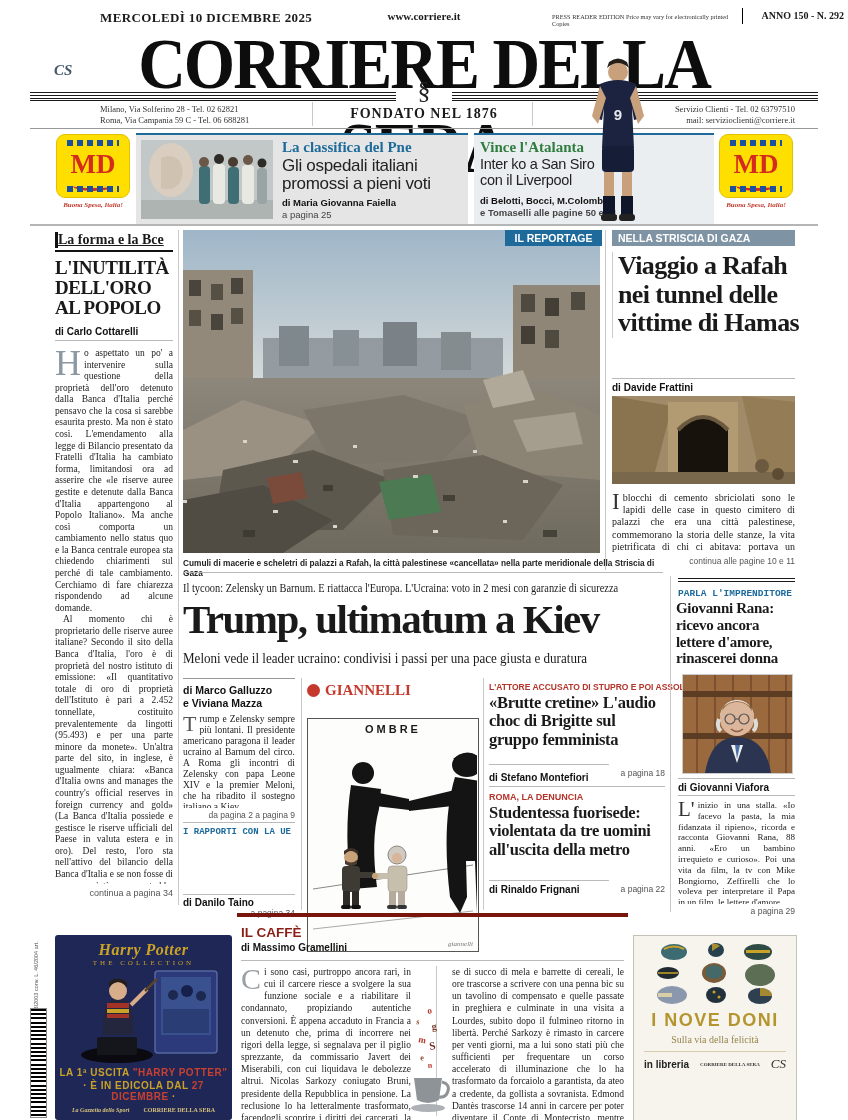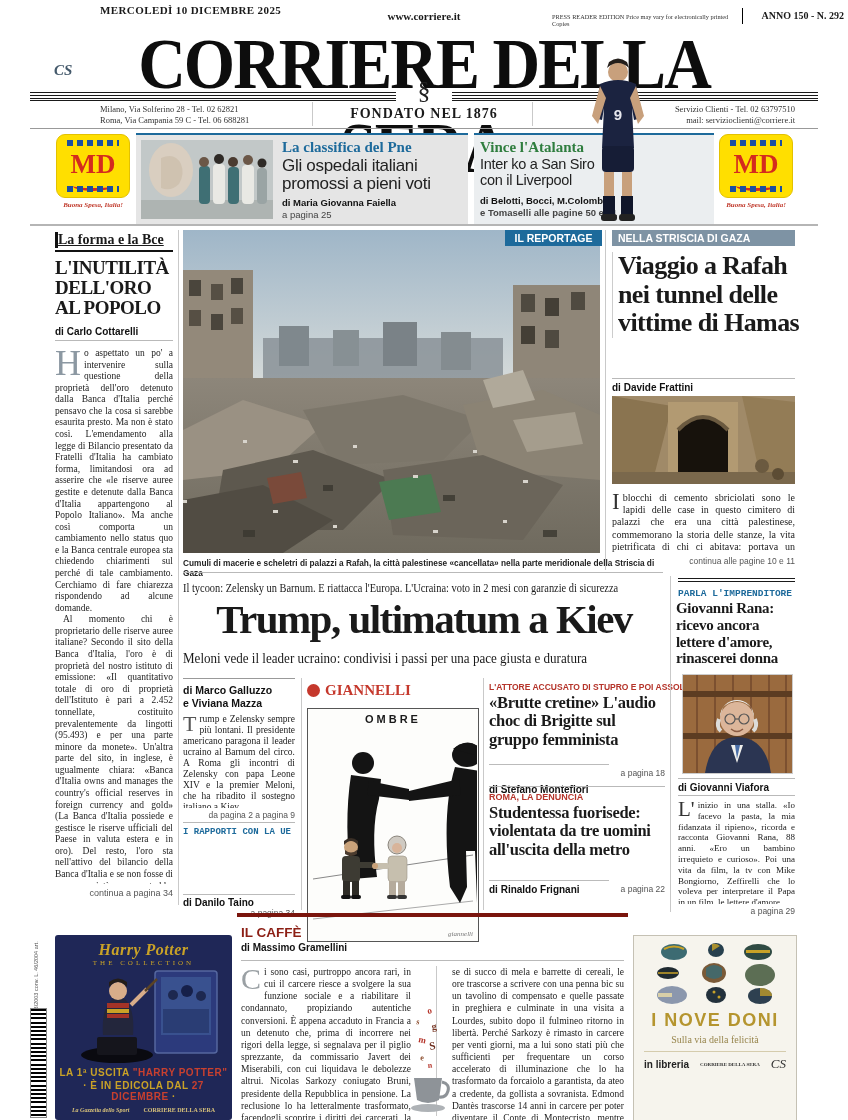--- a/index.html
+++ b/index.html
@@ -30,21 +30,21 @@
   .mddash{position:absolute;left:10px;right:10px;height:6px;background:repeating-linear-gradient(to right,#1b4fa0 0,#1b4fa0 6px,transparent 6px,transparent 10px);}
   .mdtxt{position:absolute;left:0;right:0;top:14px;text-align:center;color:#d42b1e;font-family:"Liberation Serif",serif;font-weight:bold;font-size:27px;line-height:30px;}
   .mdarc{position:absolute;left:16px;right:16px;top:46px;height:7px;border-bottom:3px solid #d42b1e;border-radius:50%;}
   .mdtag{margin-top:3px;text-align:center;color:#c0392b;font-style:italic;font-weight:bold;font-size:7px;font-family:"Liberation Serif",serif;}
 </style>
 </head>
 <body>
 
 <div id="page">
 
-  <div class="abs ser b" style="left:100px;top:4px;width:260px;font-size:11px;letter-spacing:.4px;">MERCOLEDÌ 10 DICEMBRE 2025</div>
+  <div class="abs ser b" style="left:100px;top:10px;width:260px;font-size:13px;letter-spacing:.4px;">MERCOLEDÌ 10 DICEMBRE 2025</div>
   <div class="abs ser b ctr" style="left:324px;top:10px;width:200px;font-size:11px;">www.corriere.it</div>
   <div class="abs ser" style="left:552px;top:13px;width:186px;font-size:6.3px;color:#333;">PRESS READER EDITION Price may vary for electronically printed Copies</div>
   <div class="abs" style="left:742px;top:8px;width:1px;height:16px;background:#000;"></div>
   <div class="abs ser b rt" style="left:746px;top:10px;width:98px;font-size:10px;">ANNO 150 - N. 292</div>
 
   <div class="abs ser" style="left:54px;top:62px;font-size:15px;font-style:italic;font-weight:bold;color:#44596b;">CS</div>
   <div class="abs ser ctr" style="left:80px;top:22px;width:688px;font-size:66px;font-weight:900;letter-spacing:-2px;transform:scaleY(1.1);transform-origin:center top;color:#0d0d0d;">CORRIERE DELLA SERA</div>
   <div class="pin" style="left:30px;top:92px;width:366px;height:9px;"></div>
   <div class="pin" style="left:452px;top:92px;width:366px;height:9px;"></div>
   <div class="abs ser ctr" style="left:404px;top:76px;width:40px;font-size:26px;color:#222;">§</div>
@@ -227,21 +227,21 @@
       <circle cx="166" cy="78" r="6" fill="#5c4c34"></circle>
   </svg>
   <div class="abs body-txt j clip" style="left:612px;top:492px;width:183px;height:62px;font-size:10px;line-height:1.22;">
     <span class="dc" style="font-size:23px;color:#333;">I</span><span>blocchi di cemento sbriciolati sono le lapidi delle case in questo cimitero di palazzi che era una città palestinese, commemorano la storia delle stanze, la vita pietrificata di chi ci abitava: portava un pigiama a pois, leggeva le favole, ascoltava le favole, amava le moto che disegnava sull'album, mangiava i fagioli al sugo in scatola.</span>
   </div>
   <div class="abs pg rt" style="left:652px;top:556px;width:143px;font-size:8.5px;">continua alle pagine 10 e 11</div>
 
   <div class="vl" style="left:605px;top:230px;height:340px;"></div>
 
   <div class="abs ser nowrap sx" style="left:183px;top:580px;width:610px;font-size:13px;transform:scaleX(.8);">Il tycoon: Zelensky un Barnum. E riattacca l'Europa. L'Ucraina: voto in 2 mesi con garanzie di sicurezza</div>
-  <div class="abs ser nowrap" style="left:183px;top:595px;width:482px;font-size:41px;font-weight:900;letter-spacing:-1.5px;text-align:center;">Trump, ultimatum a Kiev</div>
+  <div class="abs ser nowrap" style="left:183px;top:595px;width:482px;font-size:41px;font-weight:900;letter-spacing:-1.5px;">Trump, ultimatum a Kiev</div>
   <div class="abs ser nowrap sx" style="left:183px;top:650px;width:560px;font-size:15px;transform:scaleX(.87);">Meloni vede il leader ucraino: condivisi i passi per una pace giusta e duratura</div>
 
   <div class="hl" style="left:183px;top:678px;width:112px;background:#999;"></div>
   <div class="abs byl" style="left:183px;top:684px;width:112px;font-size:10.5px;line-height:1.25;">
     <div>di Marco Galluzzo</div>
     <div>e Viviana Mazza</div>
   </div>
   <div class="abs body-txt j clip" style="left:183px;top:714px;width:112px;height:94px;font-size:9.5px;line-height:1.16;">
     <span class="dc" style="font-size:22px;color:#555;">T</span><span>rump e Zelensky sempre più lontani. Il presidente americano paragona il leader ucraino al Barnum del circo. A Roma gli incontri di Zelensky con papa Leone XIV e la premier Meloni, che ha ribadito il sostegno italiano a Kiev.</span>
   </div>
@@ -251,21 +251,21 @@
   <div class="abs byl" style="left:183px;top:894px;width:112px;font-size:10px;border-top:1px solid #bbb;padding-top:2px;">di Danilo Taino</div>
   <div class="abs pg rt" style="left:183px;top:908px;width:112px;font-size:8.5px;">a pagina 34</div>
 
   <div class="vl" style="left:301px;top:678px;height:232px;"></div>
 
   <div class="abs" style="left:307px;top:682px;width:172px;">
     <div style="display:flex;align-items:center;gap:5px;">
       <span style="width:13px;height:13px;border-radius:50%;background:#c5382c;display:inline-block;"></span>
       <span class="ser b" style="font-size:15px;color:#c5382c;">GIANNELLI</span>
     </div>
-    <div style="position:relative;margin-top:9px;width:170px;height:232px;border:1px solid #555;background:#fdfdfb;">
+    <div style="position:relative;margin-top:19px;width:170px;height:232px;border:1px solid #555;background:#fdfdfb;">
       <div class="ctr san b" style="font-size:11px;letter-spacing:3px;margin-top:4px;">OMBRE</div>
       <svg width="168" height="200" style="position:absolute;left:1px;top:20px;">
         <line x1="4" y1="150" x2="164" y2="126" stroke="#888" stroke-width="1"></line>
         <line x1="4" y1="190" x2="164" y2="172" stroke="#aaa" stroke-width="1"></line>
         <circle cx="54" cy="34" r="11" fill="#141414"></circle>
         <path d="M42,46 C37,78 37,118 43,150 L68,148 C64,118 64,92 70,70 L72,50 Z" fill="#141414"></path>
         <path d="M60,52 L100,60 L100,71 L58,66 Z" fill="#141414"></path>
         <ellipse cx="158" cy="26" rx="15" ry="12" fill="#141414"></ellipse>
         <path d="M144,20 q14,-12 26,-2 l-4,8 Z" fill="#141414"></path>
         <path d="M146,38 C137,68 135,108 141,158 L151,174 L158,158 L157,122 L166,122 L168,174 L178,158 C184,108 182,68 172,42 Z" fill="#141414"></path>
@@ -290,21 +290,21 @@
         <rect x="88" y="166" width="10" height="4" rx="2" fill="#333"></rect>
       </svg>
       <div class="abs ser" style="right:5px;bottom:3px;font-size:7px;font-style:italic;color:#777;">giannelli</div>
     </div>
   </div>
 
   <div class="vl" style="left:483px;top:678px;height:232px;"></div>
 
   <div class="abs kick-red nowrap" style="left:489px;top:682px;width:176px;font-size:8.5px;">L'ATTORE ACCUSATO DI STUPRO E POI ASSOLTO</div>
   <div class="abs ser b" style="left:489px;top:694px;width:176px;font-size:16.5px;line-height:1.12;letter-spacing:-.3px;">«Brutte cretine» L'audio choc di Brigitte sul gruppo femminista</div>
-  <div class="abs byl" style="left:489px;top:764px;width:120px;font-size:10px;border-top:1px solid #bbb;padding-top:19px;">di Stefano Montefiori</div>
+  <div class="abs byl" style="left:489px;top:764px;width:120px;font-size:10px;border-top:1px solid #bbb;padding-top:7px;">di Stefano Montefiori</div>
   <div class="abs pg rt" style="left:595px;top:768px;width:70px;font-size:8.5px;">a pagina 18</div>
   <div class="hl" style="left:489px;top:786px;width:176px;"></div>
   <div class="abs kick-red" style="left:489px;top:792px;width:176px;font-size:9px;">ROMA, LA DENUNCIA</div>
   <div class="abs ser b" style="left:489px;top:804px;width:176px;font-size:16.5px;line-height:1.12;letter-spacing:-.3px;">Studentessa fuorisede: violentata da tre uomini all'uscita della metro</div>
   <div class="abs byl" style="left:489px;top:880px;width:120px;font-size:10px;border-top:1px solid #bbb;padding-top:3px;">di Rinaldo Frignani</div>
   <div class="abs pg rt" style="left:595px;top:884px;width:70px;font-size:8.5px;">a pagina 22</div>
 
   <div class="vl" style="left:670px;top:576px;height:336px;"></div>
 
   <div class="pin" style="left:678px;top:578px;width:117px;height:6px;"></div>

